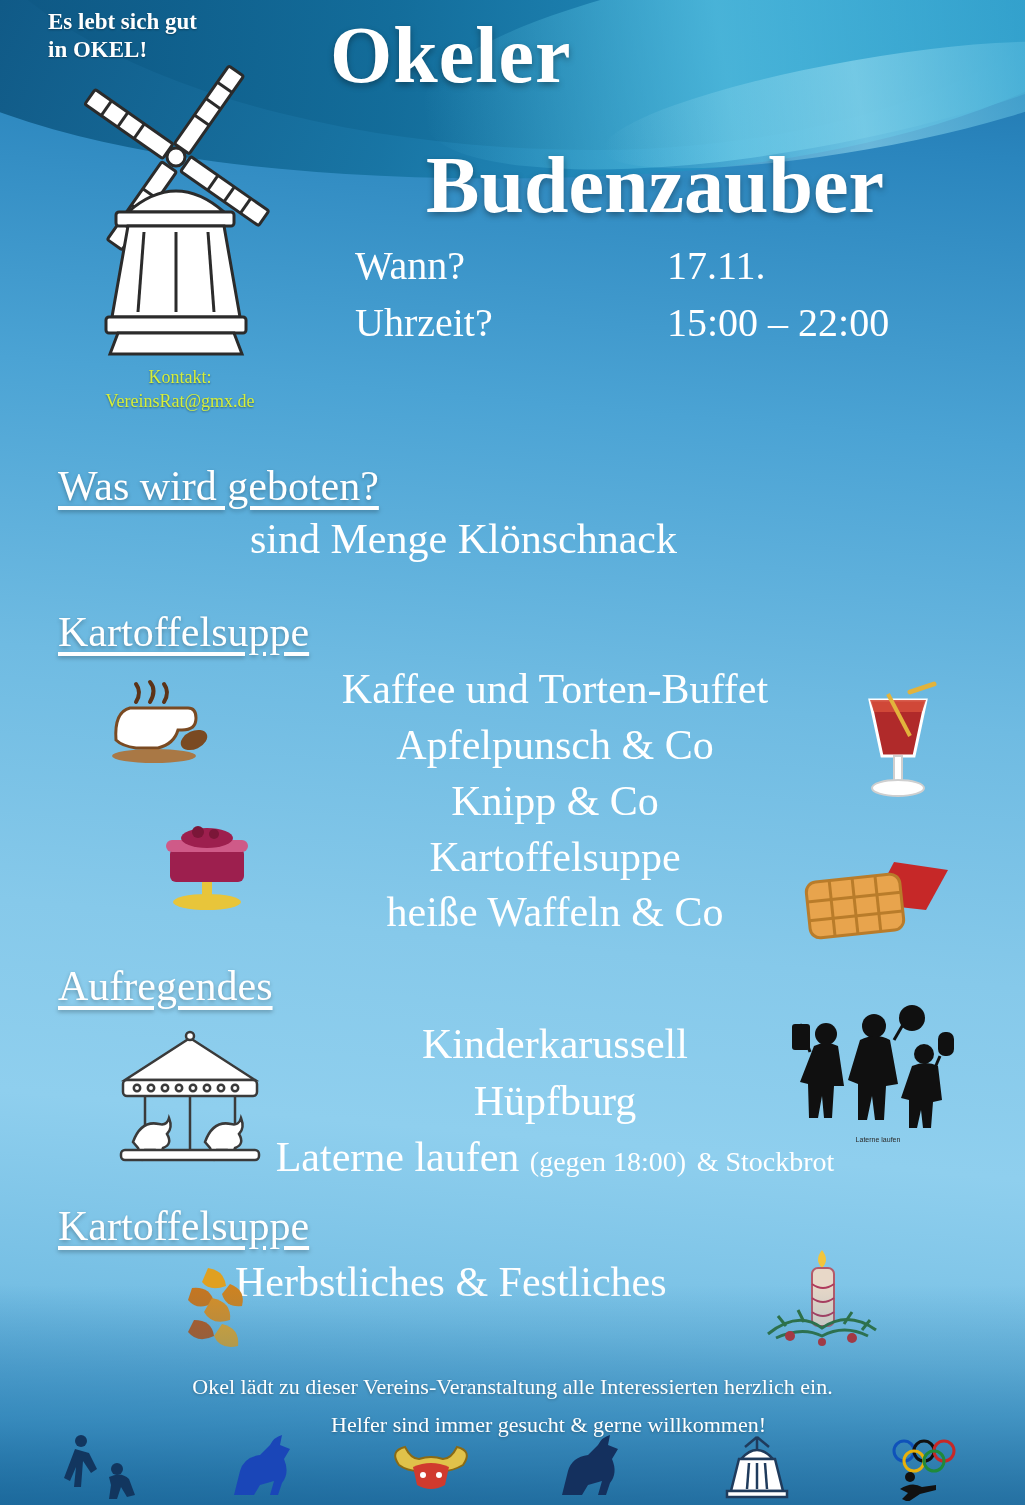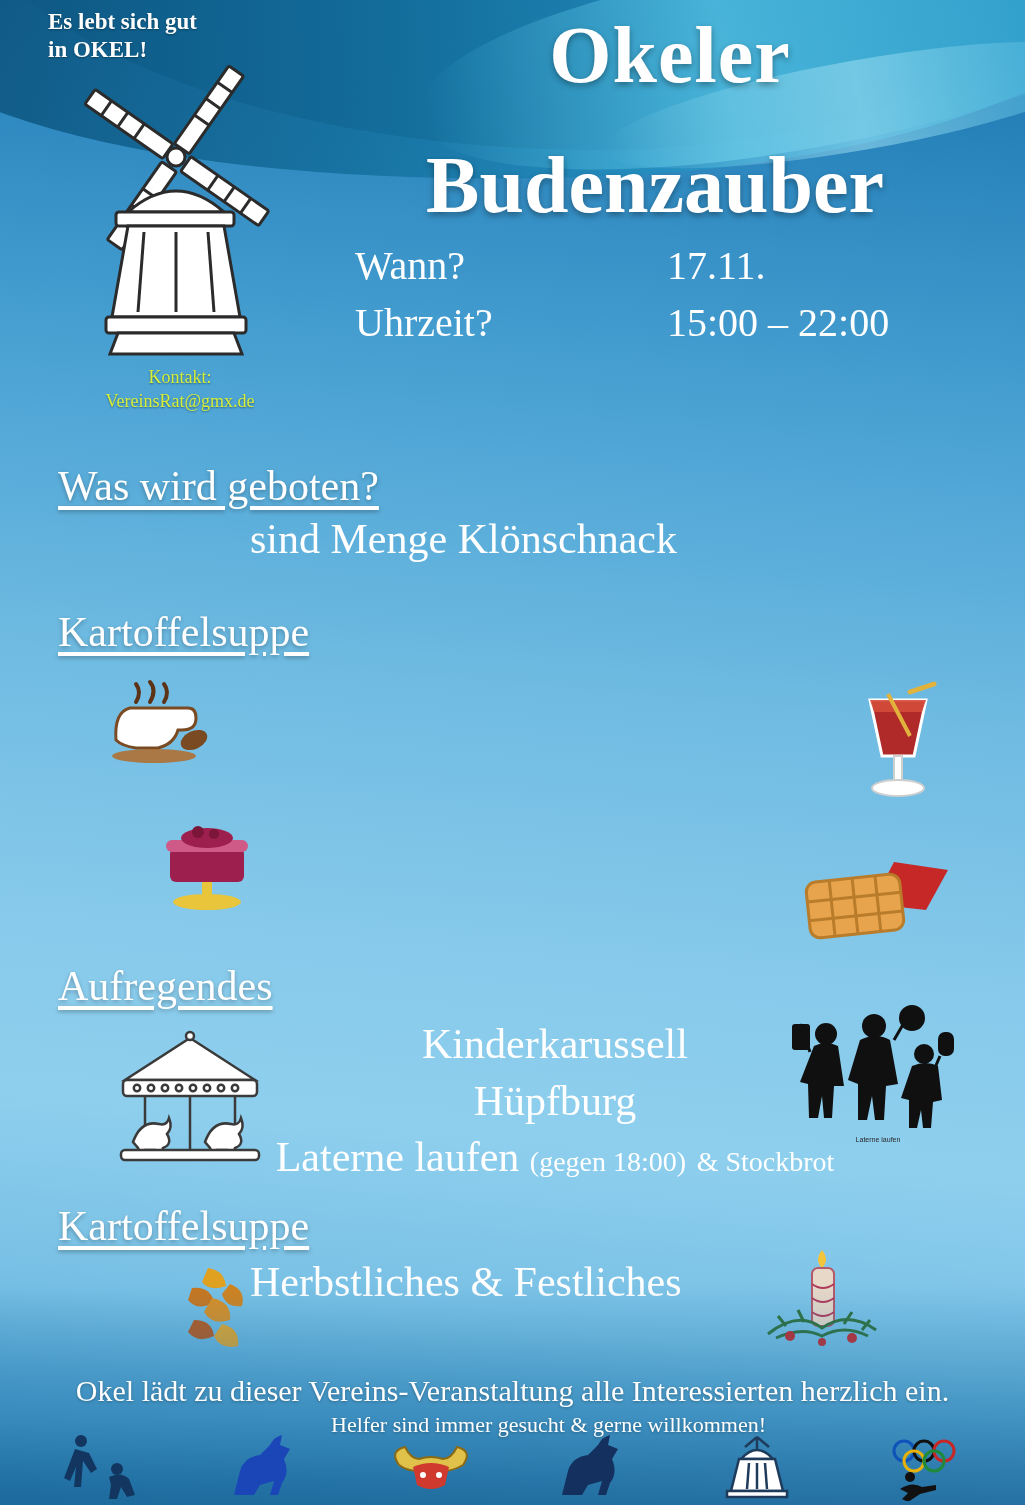--- a/index.html
+++ b/index.html
@@ -96,21 +96,20 @@
     color: #d6ef3b;
     font-size: 18px;
     line-height: 1.35;
     text-shadow: 0 1px 2px rgba(0,0,0,.45);
   }
 
   .title1 {
     position: absolute;
     left: 330px; top: 10px;
     width: 680px;
-    text-align: center;
     font-size: 80px;
     font-weight: bold;
     letter-spacing: 1px;
     text-shadow: 0 3px 6px rgba(0,0,0,.35);
   }
   .title2 {
     position: absolute;
     left: 300px; top: 140px;
     width: 710px;
     text-align: center;
@@ -153,29 +152,29 @@
   .s-aufregendes { position: absolute; left: 58px; top: 962px; }
   .auf-list {
     position: absolute; left: 245px; top: 1016px;
     width: 620px; text-align: center;
     font-size: 42px; line-height: 1.35;
   }
   .small-note { font-size: 28px; }
 
   .s-haus { position: absolute; left: 58px; top: 1202px; }
   .haus-line {
-    position: absolute; left: 250px; top: 1258px;
+    position: absolute; left: 235px; top: 1258px;
     font-size: 42px;
     text-align: right;
   }
 
   .footer1 {
     position: absolute; left: 0; top: 1374px;
     width: 1025px; text-align: center;
-    font-size: 30px;
+    font-size: 22px;
     text-shadow: 0 1px 3px rgba(0,0,0,.3);
   }
   .footer2 {
     position: absolute; left: 0; top: 1412px;
     width: 1025px; text-align: center;
     font-size: 22px;
     text-shadow: 0 1px 3px rgba(0,0,0,.3);
     padding-left: 36px;
   }
 
@@ -268,20 +267,27 @@
     <div class="row">
       <div class="q">Uhrzeit?</div>
       <div class="a">15:00 – 22:00</div>
     </div>
   </div>
 
   <div class="section-head s-geboten">Was wird geboten?</div>
   <div class="geboten-line">sind Menge Klönschnack</div>
 
   <div class="section-head s-kulinarisch">Kartoffelsuppe</div>
+  <div class="kul-list">
+    <div>Kaffee und Torten-Buffet</div>
+    <div>Apfelpunsch &amp; Co</div>
+    <div>Knipp &amp; Co</div>
+    <div>Kartoffelsuppe</div>
+    <div>heiße Waffeln &amp; Co</div>
+  </div>
 
   <svg class="food-icon ic-coffee" viewBox="0 0 120 100">
     <path d="M20 72 Q18 44 34 40 L92 40 Q100 40 100 50 Q100 62 86 62 L82 62 Q78 76 62 80 L40 80 Q26 78 20 72Z" fill="#ffffff" stroke="#7a4a22" stroke-width="3"></path>
     <ellipse cx="58" cy="88" rx="42" ry="7" fill="#b5651d" opacity=".8"></ellipse>
     <path d="M40 34 q6 -10 0 -18 M54 34 q7 -12 0 -20 M68 34 q6 -10 0 -18" fill="none" stroke="#5c3317" stroke-width="4" stroke-linecap="round"></path>
     <ellipse cx="98" cy="72" rx="14" ry="9" fill="#7a4a22" transform="rotate(-25 98 72)"></ellipse>
   </svg>
 
   <svg class="food-icon ic-cake" viewBox="0 0 110 110">
     <rect x="18" y="40" width="74" height="34" rx="6" fill="#9d1f4e"></rect>

